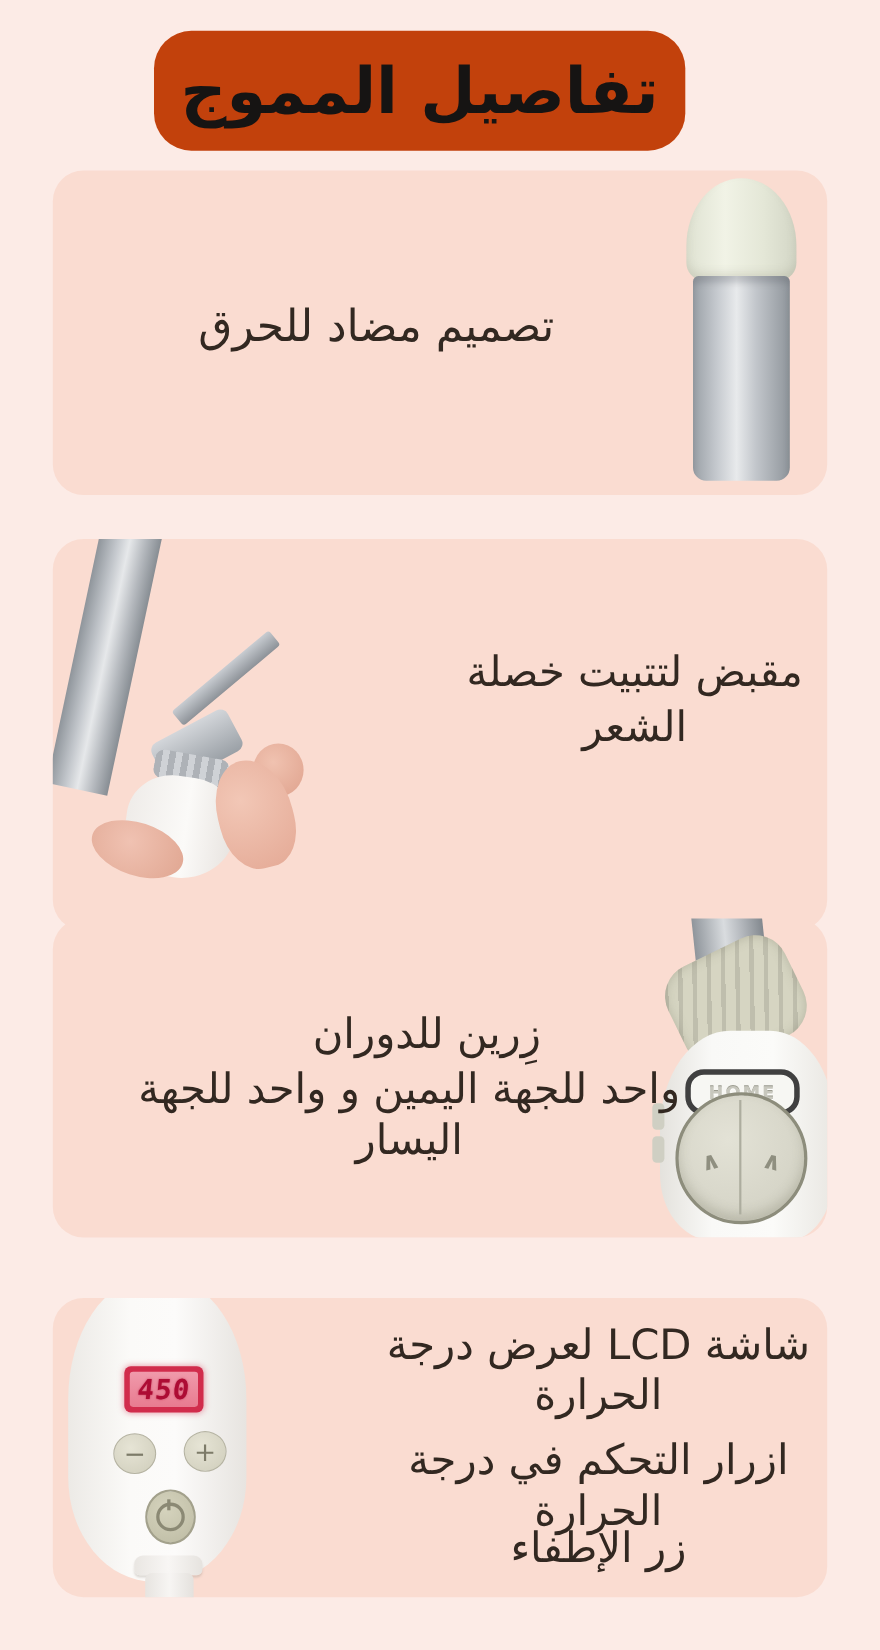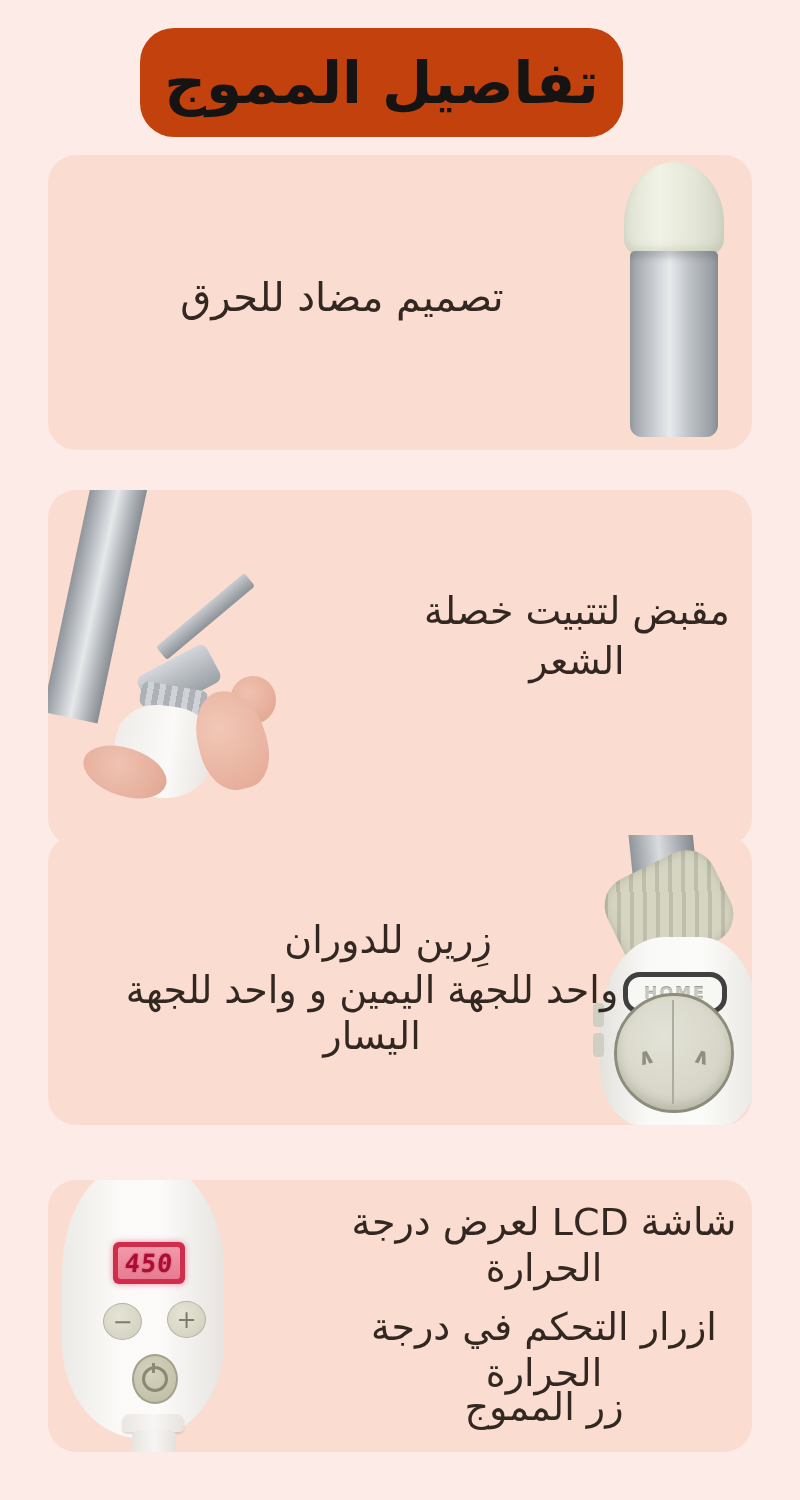--- a/index.html
+++ b/index.html
@@ -267,16 +267,16 @@
     <div class="round-btn btn-plus">
       <span>+</span>
     </div>
     <div class="round-btn btn-power">
       <div class="power-glyph"></div>
     </div>
     <div class="c4-flare"></div>
     <div class="c4-stem"></div>
     <div class="caption c4-l1">شاشة LCD لعرض درجة الحرارة</div>
     <div class="caption c4-l2">ازرار التحكم في درجة الحرارة</div>
-    <div class="caption c4-l3">زر المموج</div>
+    <div class="caption c4-l3">زر الإطفاء</div>
   </section>
 
 </div>
 
 </body></html>

